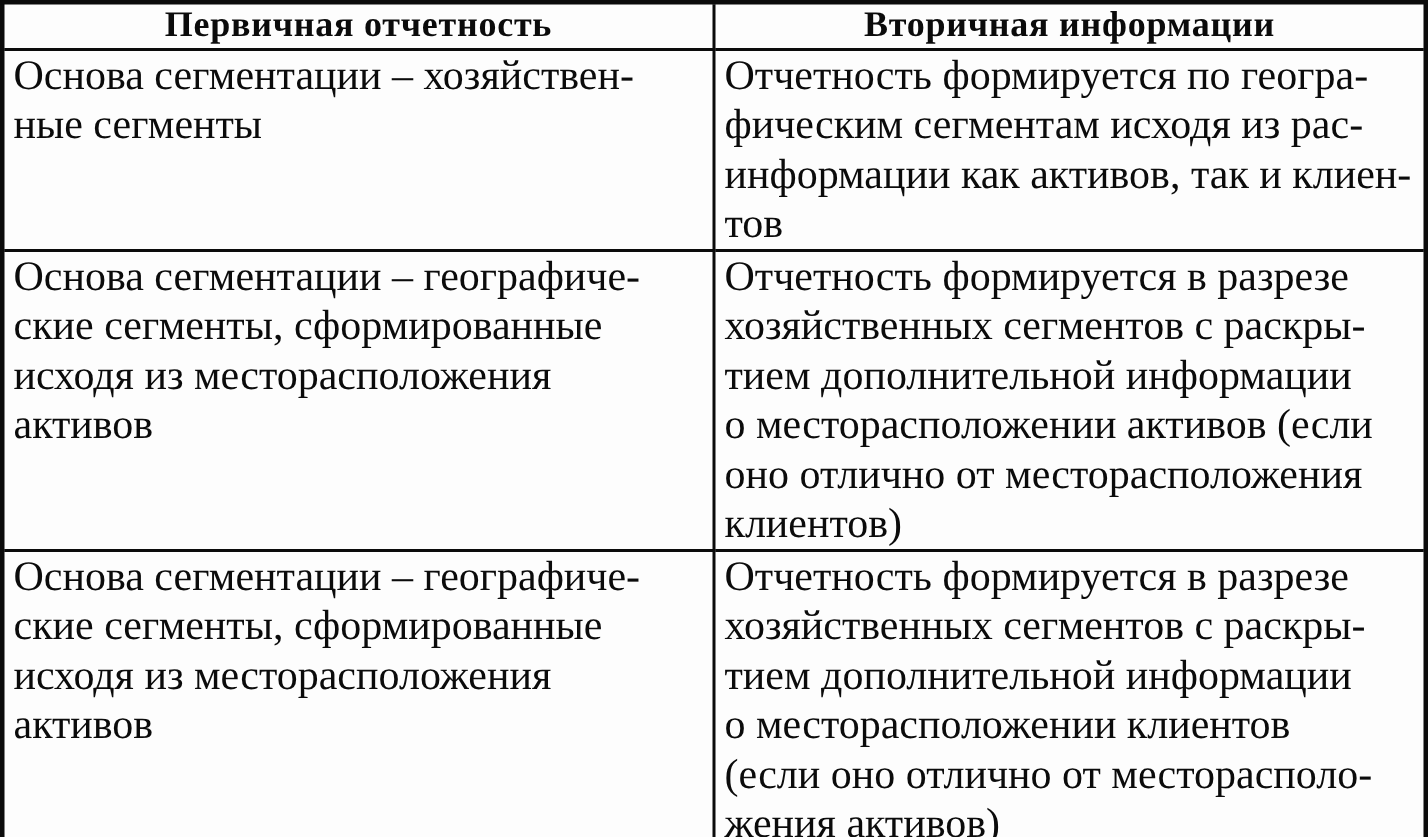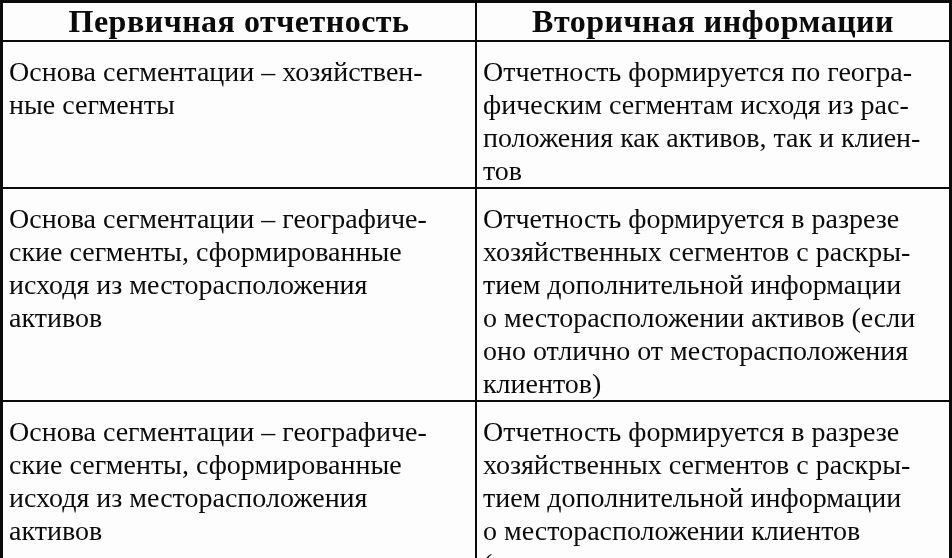--- a/index.html
+++ b/index.html
@@ -18,34 +18,34 @@
     background: #fdfdfd;
     border: 3px solid #0b0b0b;
   }
   .doc-table col { width: 50%; }
   .doc-table th, .doc-table td {
     border: 2px solid #0b0b0b;
     box-sizing: border-box;
     overflow: hidden;
   }
   .doc-table th {
-    font-size: 32px;
+    font-size: 24px;
     font-weight: bold;
     text-align: center;
     vertical-align: middle;
     height: 31px;
     padding: 0 4px;
     letter-spacing: 0.5px;
   }
   .doc-table td {
     font-size: 28px;
     line-height: 33px;
     vertical-align: top;
     text-align: left;
-    padding: 13px 4px 0 6px;
+    padding: 0 4px 0 6px;
     white-space: pre-line;
   }
   tr.row-1 { height: 134px; }
   tr.row-2 { height: 197px; }
   tr.row-3 { height: auto; }
 </style>
 </head>
 <body>
 
 <table class="doc-table">
@@ -58,21 +58,21 @@
       <th>Первичная отчетность</th>
       <th>Вторичная информации</th>
     </tr>
   </thead>
   <tbody>
     <tr class="row-1">
       <td>Основа сегментации – хозяйствен-
 ные сегменты</td>
       <td>Отчетность формируется по геогра-
 фическим сегментам исходя из рас-
-положения как активов, так и клиен-
+информации как активов, так и клиен-
 тов</td>
     </tr>
     <tr class="row-2">
       <td>Основа сегментации – географиче-
 ские сегменты, сформированные
 исходя из месторасположения
 активов</td>
       <td>Отчетность формируется в разрезе
 хозяйственных сегментов с раскры-
 тием дополнительной информации

